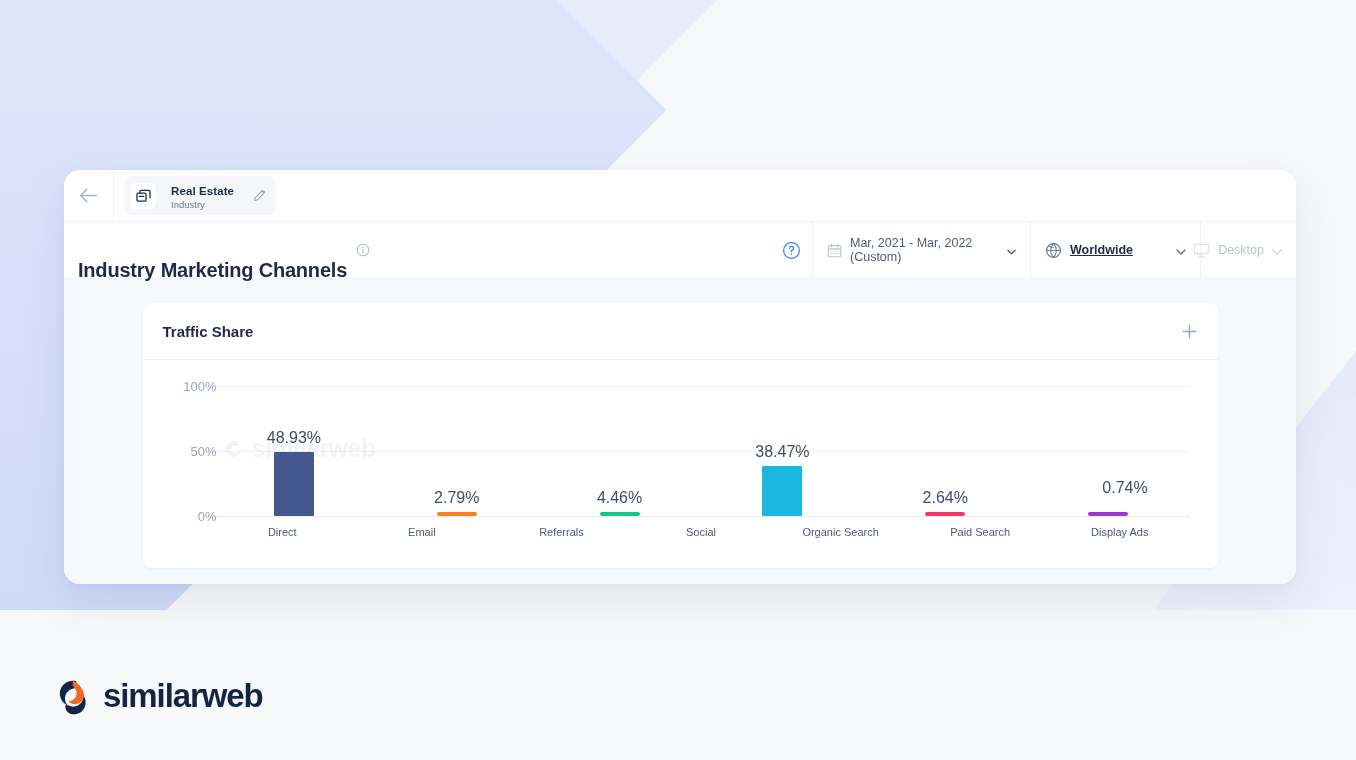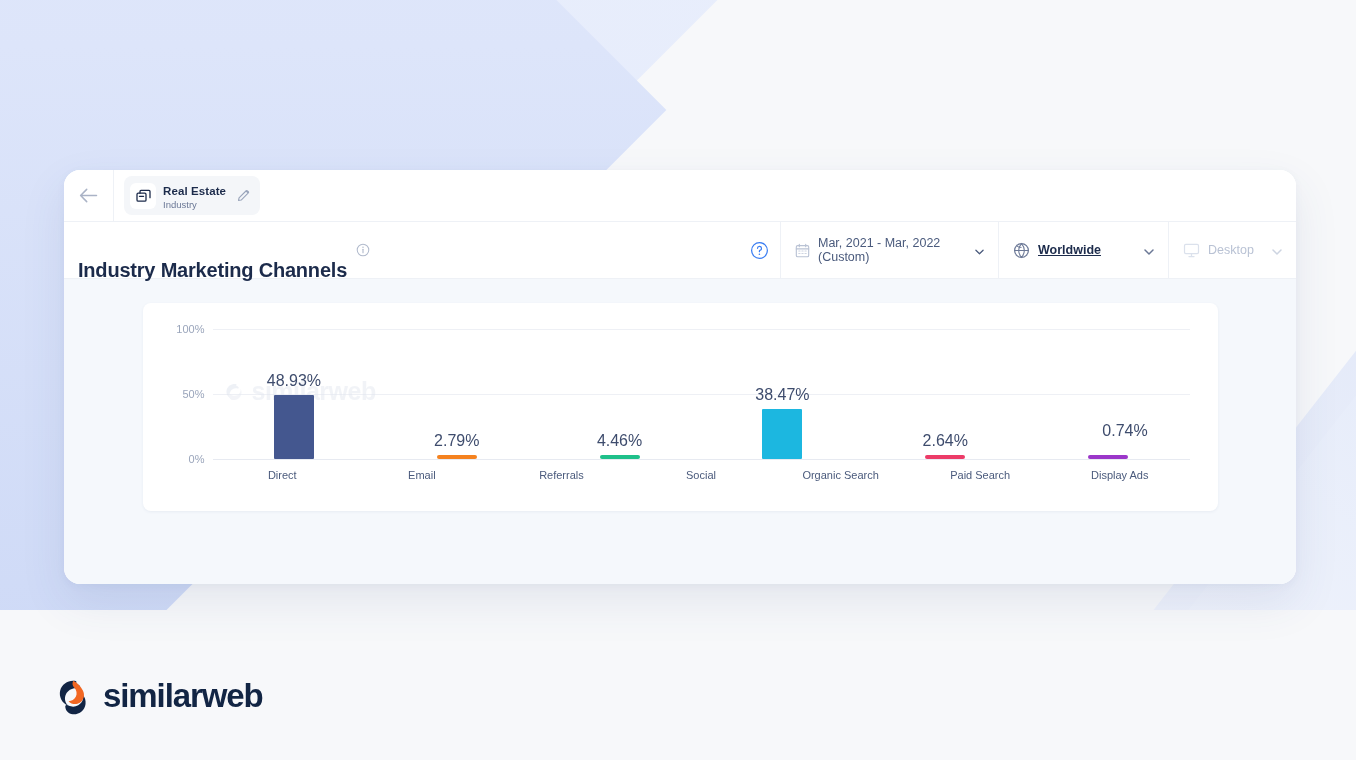--- a/index.html
+++ b/index.html
@@ -93,21 +93,21 @@
     width: 50px; height: 52px;
     display: flex; align-items: center; justify-content: center;
     cursor: pointer;
     border-right: 1px solid #eef1f6;
   }
   .back-btn svg { display: block; }
 
   .entity-chip {
     display: flex;
     align-items: center;
-    gap: 7px;
+    gap: 15px;
     margin-left: 10px;
     padding: 5px 10px 5px 6px;
     background: #f4f6f9;
     border-radius: 8px;
     cursor: pointer;
   }
   .entity-icon-box {
     width: 26px; height: 26px;
     background: #fff;
     border-radius: 6px;
@@ -162,21 +162,21 @@
     justify-content: flex-end;
   }
   .ctrl-label {
     font-size: 12.5px;
     color: #4a5a7c;
   }
   .ctrl-label.strong { color: #1c2b4b; font-weight: bold; text-decoration: underline; }
   .ctrl-label.muted { color: #b9c2d4; }
   .ctrl.date { width: 218px; }
   .ctrl.country { width: 170px; justify-content: flex-start; }
-  .ctrl.device { width: 128px; }
+  .ctrl.device { width: 96px; }
   .caret { margin-left: auto; }
   .caret-inline { margin-left: 2px; }
 
   
   .window-body {
     background: #f5f8fc;
     height: 305px;
     padding: 24px 0 0 0;
   }
 
@@ -216,24 +216,24 @@
   
   .gridline {
     position: absolute;
     left: 42px; right: 0;
     height: 1px;
     background: #eef0f5;
   }
   .gridline.zero { background: #e7eaf1; }
   .ytick {
     position: absolute;
-    left: 0;
+    left: 12px;
     width: 34px;
     text-align: right;
-    font-size: 11px;
+    font-size: 13px;
     color: #9aa5bb;
     transform: translateY(-50%);
   }
 
   .watermark {
     position: absolute;
     left: 52px;
     top: 48px;
     display: flex;
     align-items: center;
@@ -412,20 +412,29 @@
         <svg width="10" height="6" viewBox="0 0 10 6" fill="none">
             <path d="M1 1l4 4 4-4" stroke="#cdd4e1" stroke-width="1.5" stroke-linecap="round" stroke-linejoin="round"></path>
           </svg>
       </span>
     </div>
   </div>
 
   <div class="window-body">
     <div class="card">
 
+      <div class="card-head">
+        <span class="card-title">Traffic Share</span>
+        <span class="card-head-spacer"></span>
+        <span class="add-btn">
+          <svg width="17" height="17" viewBox="0 0 18 18" fill="none">
+            <path d="M9 2.4v13.2M2.4 9h13.2" stroke="#9aa5bb" stroke-width="1.5" stroke-linecap="round"></path>
+          </svg>
+        </span>
+      </div>
 
       <div class="chart-wrap">
         <div class="chart-inner">
 
           <div id="grid-layer">
               <div class="gridline zero" style="top: 130px;"></div>
               <div class="ytick" style="top: 130px;">0%</div>
               <div class="gridline" style="top: 65px;"></div>
               <div class="ytick" style="top: 65px;">50%</div>
               <div class="gridline" style="top: 0px;"></div>

